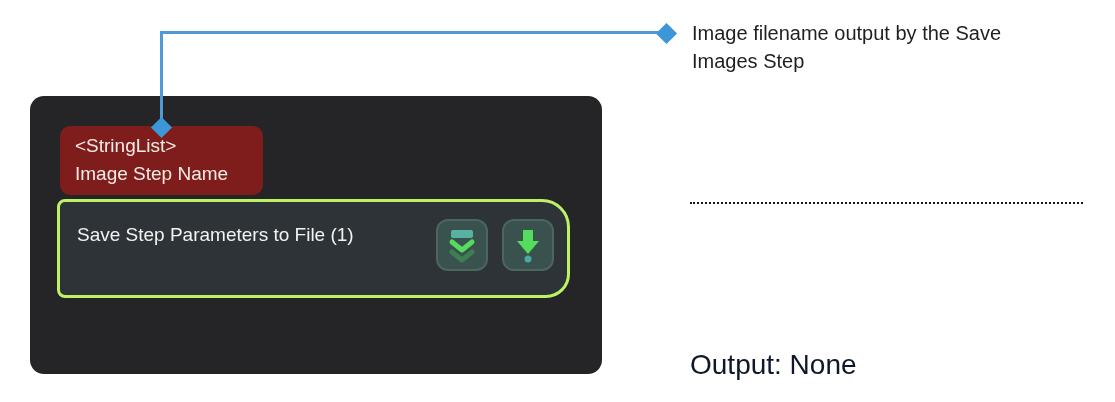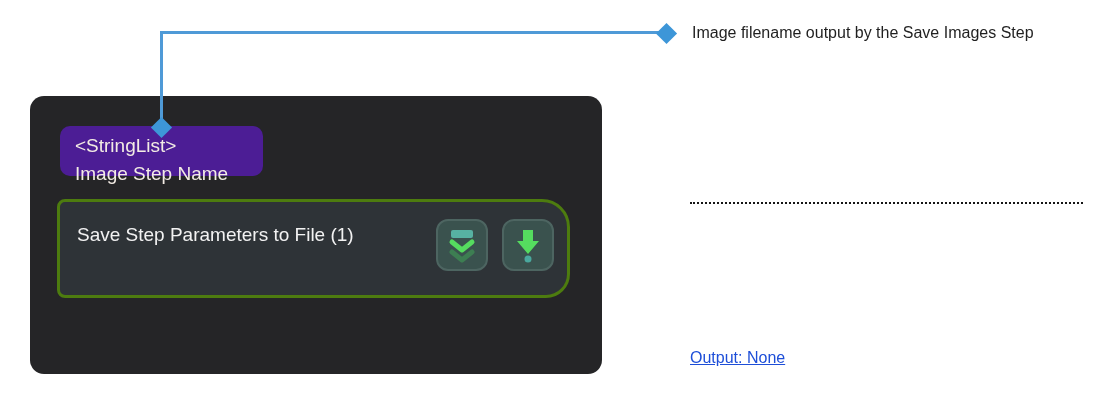--- a/index.html
+++ b/index.html
@@ -45,36 +45,36 @@
     left: 30px; top: 96px;
     width: 572px; height: 278px;
     background: #252527;
     border-radius: 14px;
     z-index: 1;
   }
 
   .port-tag {
     position: absolute;
     left: 30px; top: 30px;
-    width: 203px; height: 50px;
-    background: #4c1d95;
+    width: 203px; height: 69px;
+    background: #7f1d1d;
     border-radius: 10px;
     color: #f3ece4;
     font-size: 19px;
     line-height: 28px;
     padding: 6px 0 0 15px;
     z-index: 2;
   }
 
   .node {
     position: absolute;
     left: 27px; top: 103px;
     width: 513px; height: 99px;
     background: #2e3337;
-    border: 3px solid #4d7c0f;
+    border: 3px solid #bef264;
     border-radius: 8px 28px 24px 8px;
     z-index: 3;
   }
   .node-title {
     position: absolute;
     left: 17px; top: 22px;
     color: #f2f2f2;
     font-size: 19px;
     white-space: nowrap;
   }
@@ -96,35 +96,34 @@
     padding: 0;
   }
   .icon-btn svg { display: block; }
 
   
   .annotation {
     position: absolute;
     left: 692px; top: 19px;
     width: 345px;
     color: #1f1f1f;
-    font-size: 16px;
+    font-size: 20px;
     line-height: 28px;
   }
   .divider {
     position: absolute;
     left: 690px; top: 202px;
     width: 393px; height: 0;
     border-top: 2px dotted #161616;
   }
   .output-status {
     position: absolute;
     left: 690px; top: 349px;
-    color: #1d4ed8;
-    font-size: 16px;
-    text-decoration: underline;
+    color: #0f172a;
+    font-size: 28px;
   }
 </style>
 </head>
 <body>
 
 <div class="stage">
 
   <div class="conn-v"></div>
   <div class="conn-h"></div>
   <div class="diamond diamond-left"></div>

